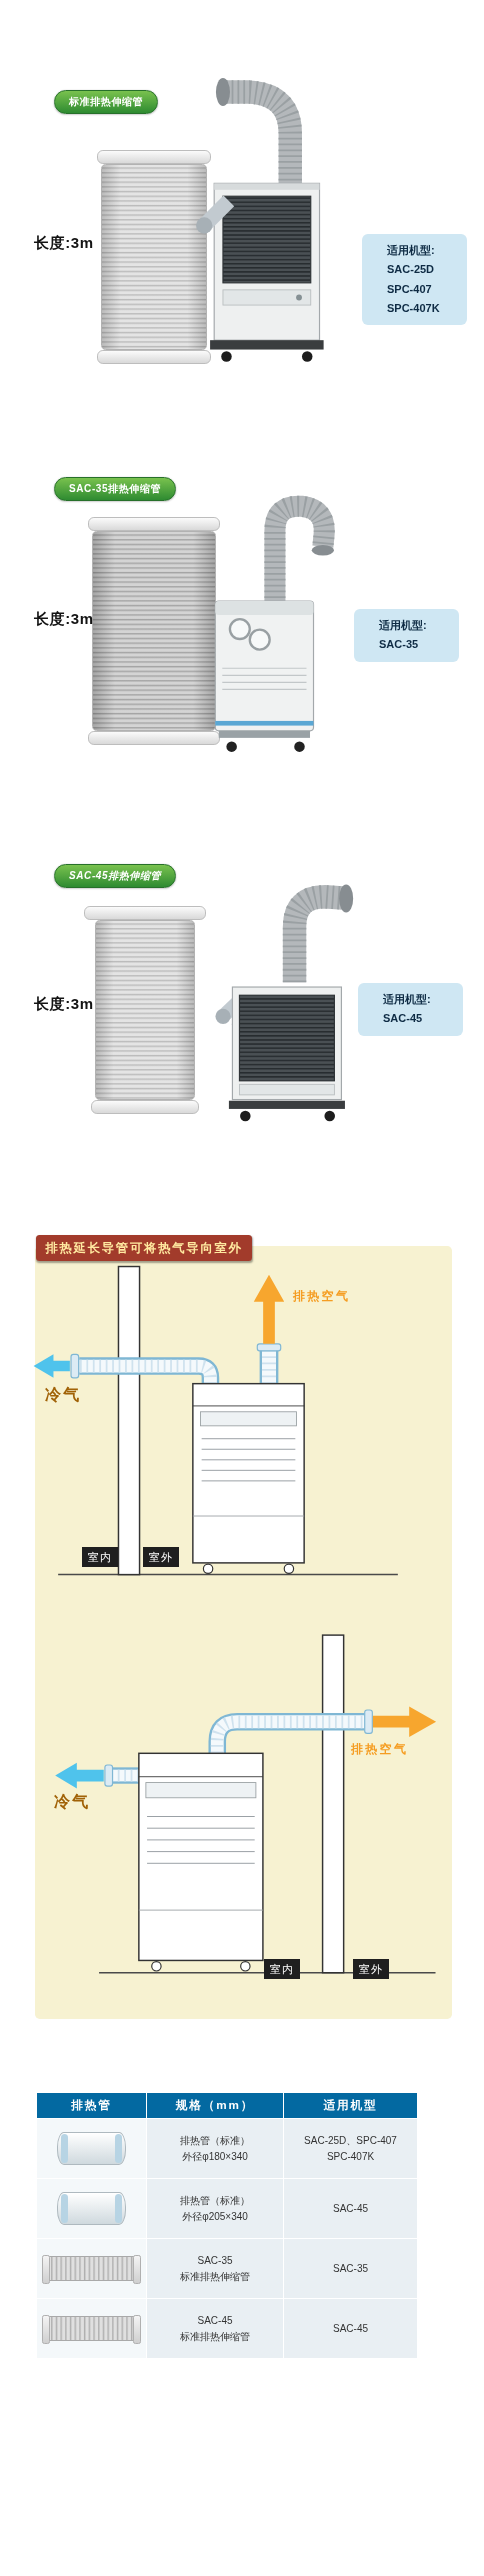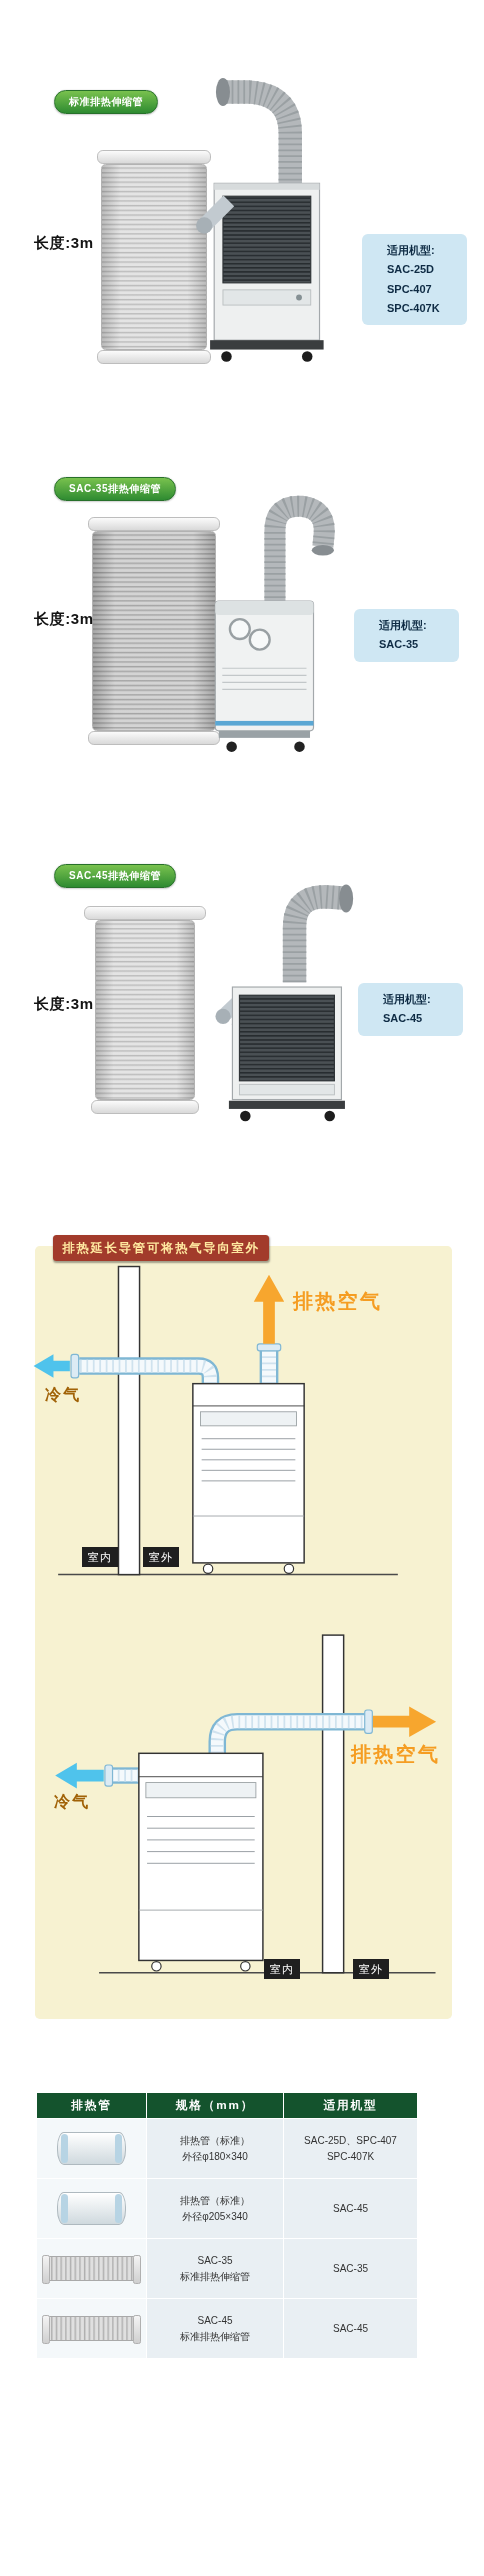--- a/index.html
+++ b/index.html
@@ -45,32 +45,32 @@
   }
   .tube .cap.flared { margin:0 -7px; }
 
   
   .cream { position:absolute; background:#f7f2d1; border-radius:4.7px; }
   .badge-red {
     position:absolute; background:#a23b2b; color:#ffe9a0; font-size:12.3px; font-weight:bold;
     padding:4.7px 9.4px; border-radius:3.5px; letter-spacing:1.8px; box-shadow:0.6px 1.2px 1.8px rgba(0,0,0,.35);
   }
   .dlabel { position:absolute; font-weight:bold; letter-spacing:2.3px; white-space:nowrap; }
-  .dlabel.orange { color:#f59d22; font-size:20px; }
+  .dlabel.orange { color:#f59d22; font-size:12px; }
   .dlabel.blue   { color:#a16207; font-size:16px; }
   .room-badge {
     position:absolute; min-width:36px; height:20px; padding:0 4.7px;
     background:#1f1f1f; color:#fff; font-size:11px; letter-spacing:1.2px;
     display:flex; align-items:center; justify-content:center; border-radius:0;
   }
 
   
   .spec-table { position:absolute; border-collapse:collapse; table-layout:fixed; }
   .spec-table th {
-    background:#14532d; color:#fdfdfd; font-size:11.7px; font-weight:bold;
+    background:#0369a1; color:#fdfdfd; font-size:11.7px; font-weight:bold;
     height:26px; border:1.2px solid #fff; letter-spacing:1.8px;
   }
   .spec-table td {
     background:#e9eff3; border:1.2px solid #fff; text-align:center; vertical-align:middle;
     height:60px; font-size:10px; color:#333; line-height:1.55;
   }
   .spec-table td.img-cell { background:#f4f8fa; }
   .cell-line { display:block; }
 
   .mini-tube-short {
@@ -182,21 +182,21 @@
       <circle cx="76" cy="444" r="9" fill="#222"></circle>
       <circle cx="192" cy="444" r="9" fill="#222"></circle>
     </g>
   </svg>
 
   <div class="info-box" style="left:354px; top:593px; width:105px;">
     <div class="title">适用机型:</div>
     <div>SAC-35</div>
   </div>
 
-  <div class="badge-green" style="left:54px; top:848px;">SAC-45排热伸缩管</div>
+  <div class="badge-green" style="left:54px; top:848px;font-style:italic;">SAC-45排热伸缩管</div>
 
   <div class="tube" style="left:91px; top:890px; width:108px;">
     <div class="cap flared"></div>
     <div class="body" style="height:180px;"></div>
     <div class="cap"></div>
   </div>
 
   <div class="length-label" style="left:34px; top:979px;">长度:3m</div>
 
   <svg class="abs" style="left:196px; top:855px;" width="176" height="252" viewBox="0 0 300 430">
@@ -228,21 +228,21 @@
       <circle cx="228" cy="418" r="9" fill="#1d1d1d"></circle>
     </g>
   </svg>
 
   <div class="info-box" style="left:358px; top:967px; width:105px;">
     <div class="title">适用机型:</div>
     <div>SAC-45</div>
   </div>
 
   <div class="cream" style="left:35px; top:1230px; width:417px; height:773px;"></div>
-  <div class="badge-red" style="left:53px; top:1219px;">排热延长导管可将热气导向室外</div>
+  <div class="badge-red" style="left:36px; top:1219px;">排热延长导管可将热气导向室外</div>
 
   <svg class="abs" style="left:23.4px; top:1247px;" width="410" height="328" viewBox="0 0 700 560">
     <line x1="60" y1="532" x2="640" y2="532" stroke="#4a4a4a" stroke-width="2.5"></line>
     <rect x="163" y="6" width="36" height="526" fill="#ffffff" stroke="#333" stroke-width="2.5"></rect>
     <g>
       <path d="M320,206 L320,196 Q320,176 300,176 L96,176" fill="none" stroke="#7fb7d4" stroke-width="30"></path>
       <path d="M320,206 L320,196 Q320,176 300,176 L96,176" fill="none" stroke="#f4f9fc" stroke-width="22"></path>
       <path d="M320,206 L320,196 Q320,176 300,176 L96,176" fill="none" stroke="#cfe2ee" stroke-width="22" stroke-dasharray="3,8"></path>
       <rect x="82" y="156" width="13" height="40" rx="4" fill="#dcebf4" stroke="#7fb7d4" stroke-width="2"></rect>
     </g>

